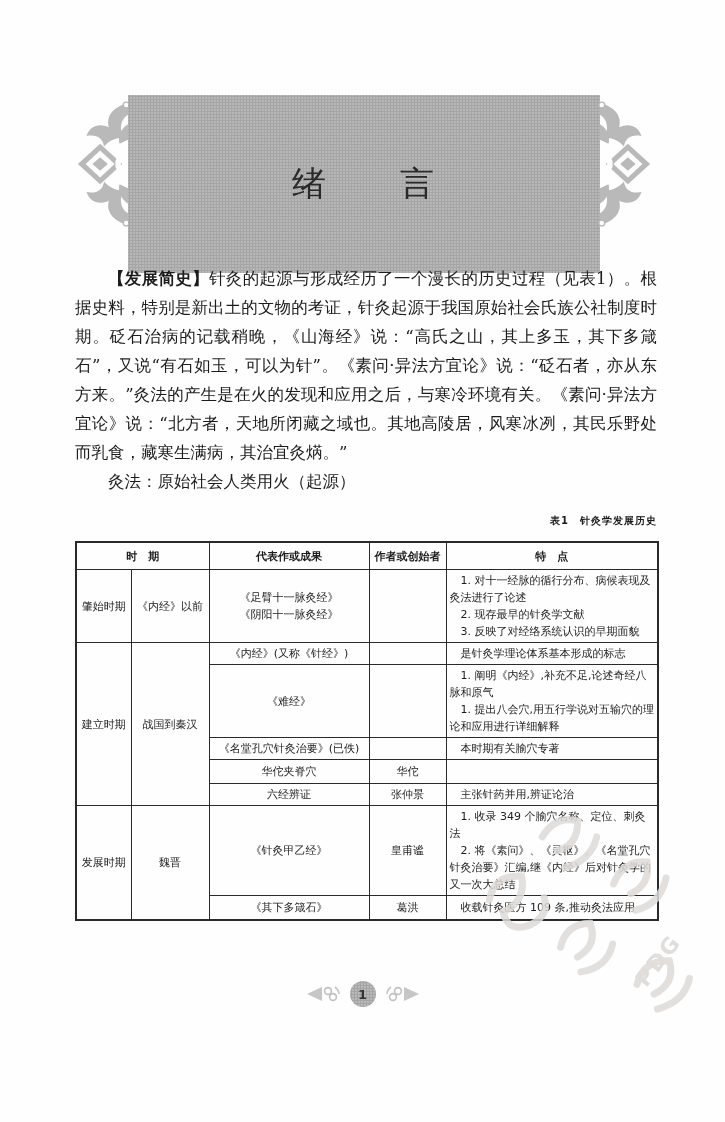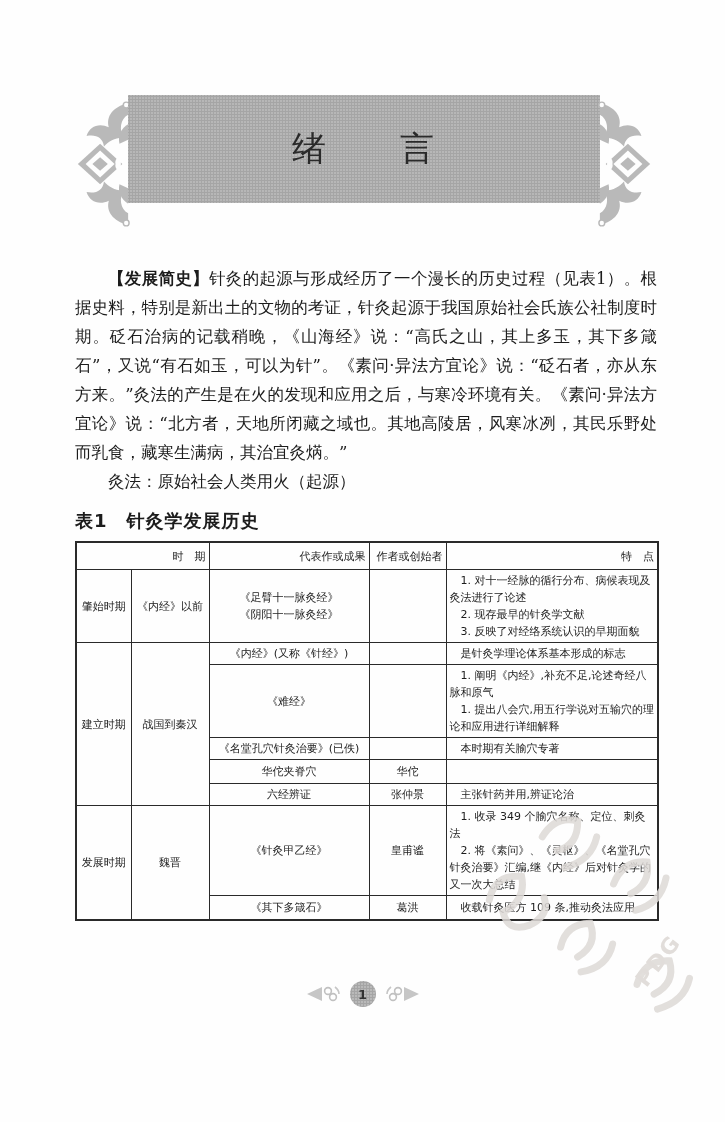--- a/index.html
+++ b/index.html
@@ -3,21 +3,21 @@
 <meta charset="utf-8">
 <style>
   html,body{margin:0;padding:0;background:#e9e9e9;}
   .page{
     position:relative;width:725px;height:1122px;margin:0 auto;
     background:#fefefe;overflow:hidden;
     font-family:"DejaVu Serif","Liberation Serif",serif;
     color:#1c1c1c;
   }
   
-  .banner{position:absolute;left:78px;top:95px;width:578px;height:108px;}
+  .banner{position:absolute;left:78px;top:95px;width:578px;height:178px;}
   .banner-rect{
     position:absolute;left:50px;right:56px;top:0;bottom:0;
     background:#b7b7b7;
     background-image:radial-gradient(circle,rgba(70,70,70,.16) 1px,transparent 1.2px);
     background-size:3px 3px;
   }
   .banner-title{
     position:absolute;left:50px;right:56px;top:0;bottom:0;
     display:flex;align-items:center;justify-content:center;
     font-size:34px;color:#2a2a2a;letter-spacing:2px;
@@ -28,40 +28,40 @@
   
   .content{
     position:absolute;left:75px;top:264px;width:582px;
     font-size:16.5px;line-height:29px;text-align:justify;
   }
   .para{margin:0;text-indent:2em;}
   .para b{font-family:"DejaVu Sans","Liberation Sans",sans-serif;font-weight:bold;}
   .flowline{margin:0;text-indent:2em;}
   
   .tbl-caption{
-    margin:10px 0 6px 0;text-align:left;font-weight:bold;font-size:18px;
+    margin:10px 0 6px 0;text-align:right;font-weight:bold;font-size:10px;
     font-family:"DejaVu Sans","Liberation Sans",sans-serif;letter-spacing:1px;
   }
   table.hist{
     width:582px;border-collapse:collapse;table-layout:fixed;
     font-size:11px;line-height:17px;
     font-family:"DejaVu Sans","Liberation Sans",sans-serif;
     border:2px solid #2a2a2a;
   }
   table.hist td{
     border:1px solid #2a2a2a;padding:2px 3px;vertical-align:middle;
     word-break:break-all;overflow:hidden;
   }
   td.c{text-align:center;}
   td.feat{text-align:left;}
   .fi{text-indent:1em;}
   tr.h-lg{height:72px;}
   tr.h-sm{height:21px;}
   tr.h-md{height:24px;padding-left:19px;}
-  td.head{font-weight:normal;text-align:right;height:22px;}
+  td.head{font-weight:bold;text-align:center;height:22px;}
   
   .footer{
     position:absolute;left:0;top:978px;width:100%;height:32px;
     display:flex;align-items:center;justify-content:center;gap:9px;
   }
   .page-circle{
     width:26px;height:26px;border-radius:50%;
     background:#b9b9b9;
     background-image:radial-gradient(circle,rgba(70,70,70,.18) 1px,transparent 1.2px);
     background-size:3px 3px;

